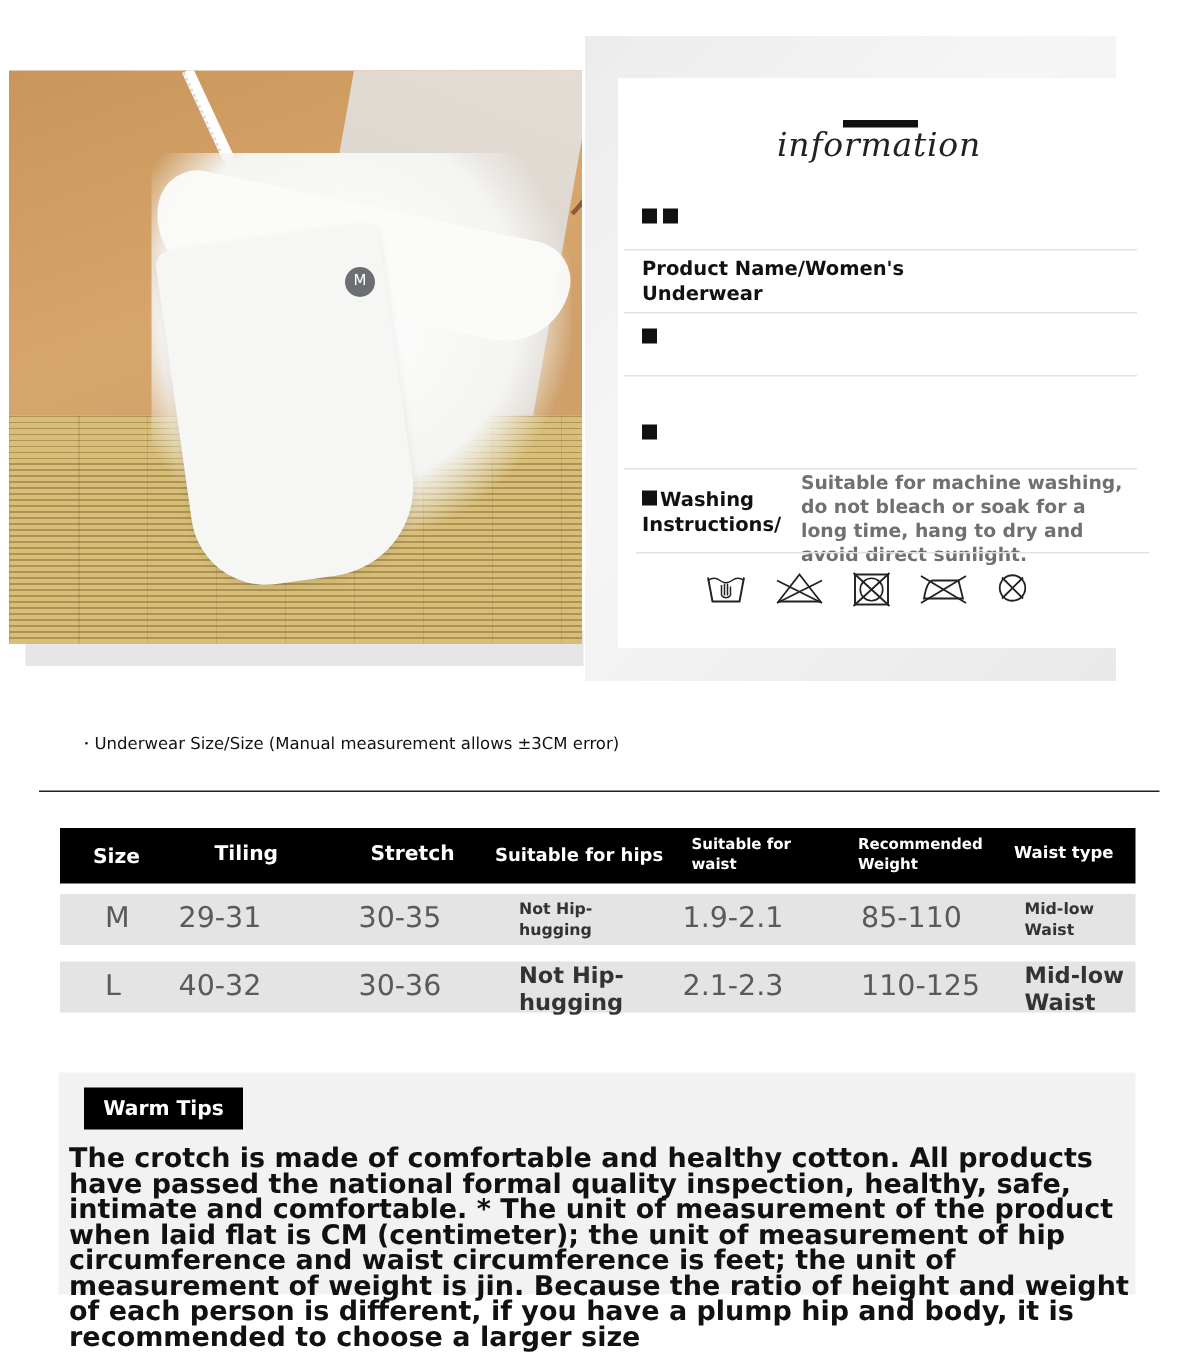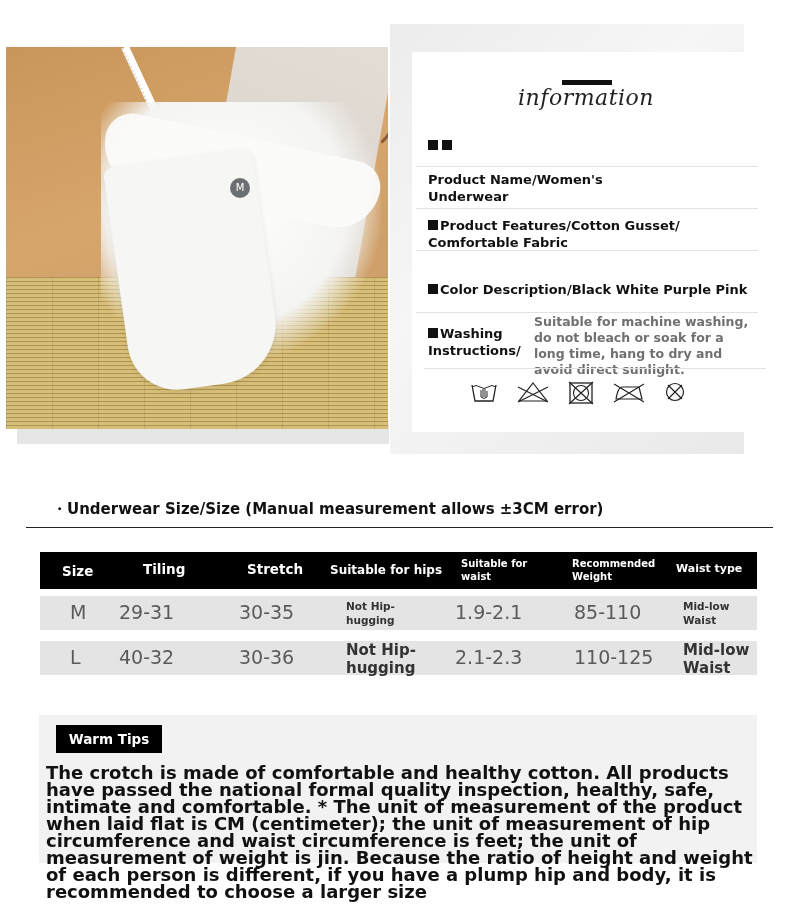--- a/index.html
+++ b/index.html
@@ -42,21 +42,21 @@
   .info-line { position: absolute; height: 1px; background: #e2e2e2; }
   .sq { display: inline-block; width: 10px; height: 10px; background: #111; margin-right: 2px; vertical-align: -0px; }
 
   .wash-label { position: absolute; left: 428px; top: 325px; font-weight: bold; font-size: 13px; line-height: 17px; color: #111; }
   .wash-text { position: absolute; left: 534px; top: 314px; width: 216px; font-weight: bold; font-size: 12.5px; line-height: 16px; color: #707070; }
 
   .care-icons { position: absolute; left: 470px; top: 381px; display: flex; gap: 18px; }
   .care-icons svg { display: block; }
 
   
-  .size-heading { position: absolute; left: 52px; top: 500px; font-weight: bold; font-size: 15px; color: #111; }
+  .size-heading { position: absolute; left: 52px; top: 488px; font-weight: normal; font-size: 11px; color: #111; }
   .size-rule { position: absolute; left: 26px; top: 527px; width: 747px; height: 1px; background: #222; }
 
   .table-head { position: absolute; left: 40px; top: 552px; width: 717px; height: 37px; background: #000; color: #fff; font-weight: bold; }
   .th { position: absolute; white-space: nowrap; }
   .th.big { font-size: 13.5px; top: 11px; }
   .th.small { font-size: 10px; line-height: 13px; top: 5px; }
 
   .table-row { position: absolute; left: 40px; width: 717px; height: 34px; background: #e4e4e4; }
   .td { position: absolute; white-space: nowrap; color: #555; }
   .td.num { font-family: "DejaVu Sans", sans-serif; font-size: 19px; top: 5px; color: #5a5a5a; font-weight: normal; }
@@ -88,25 +88,25 @@
 <div class="info-dash"></div>
 <div class="info-title">information</div>
 
 <div class="info-row" style="top:137px; width:220px;">
   <span class="sq"></span><span class="sq" style="margin-left:2px;"></span>
 </div>
 <div class="info-line" style="left:416px; top:166px; width:342px;"></div>
 <div class="info-row" style="top:171px; width:200px;">Product Name/Women's Underwear</div>
 <div class="info-line" style="left:416px; top:208px; width:342px;"></div>
 <div class="info-row" style="top:217px; width:270px;">
-  <span class="sq"></span><span>Product Features/Cotton Gusset/ Comfortable Fabric</span>
+  <span class="sq"></span>
 </div>
 <div class="info-line" style="left:416px; top:250px; width:342px;"></div>
 <div class="info-row" style="top:281px; width:340px; white-space:nowrap;">
-  <span class="sq"></span><span>Color Description/Black White Purple Pink</span>
+  <span class="sq"></span>
 </div>
 <div class="info-line" style="left:416px; top:312px; width:342px;"></div>
 
 <div class="wash-label" style="width:104px;">
   <span class="sq"></span><span>Washing Instructions/</span>
 </div>
 <div class="wash-text">Suitable for machine washing, do not bleach or soak for a long time, hang to dry and avoid direct sunlight.</div>
 <div class="info-line" style="left:424px; top:368px; width:342px;"></div>
 
 <div class="care-icons">

